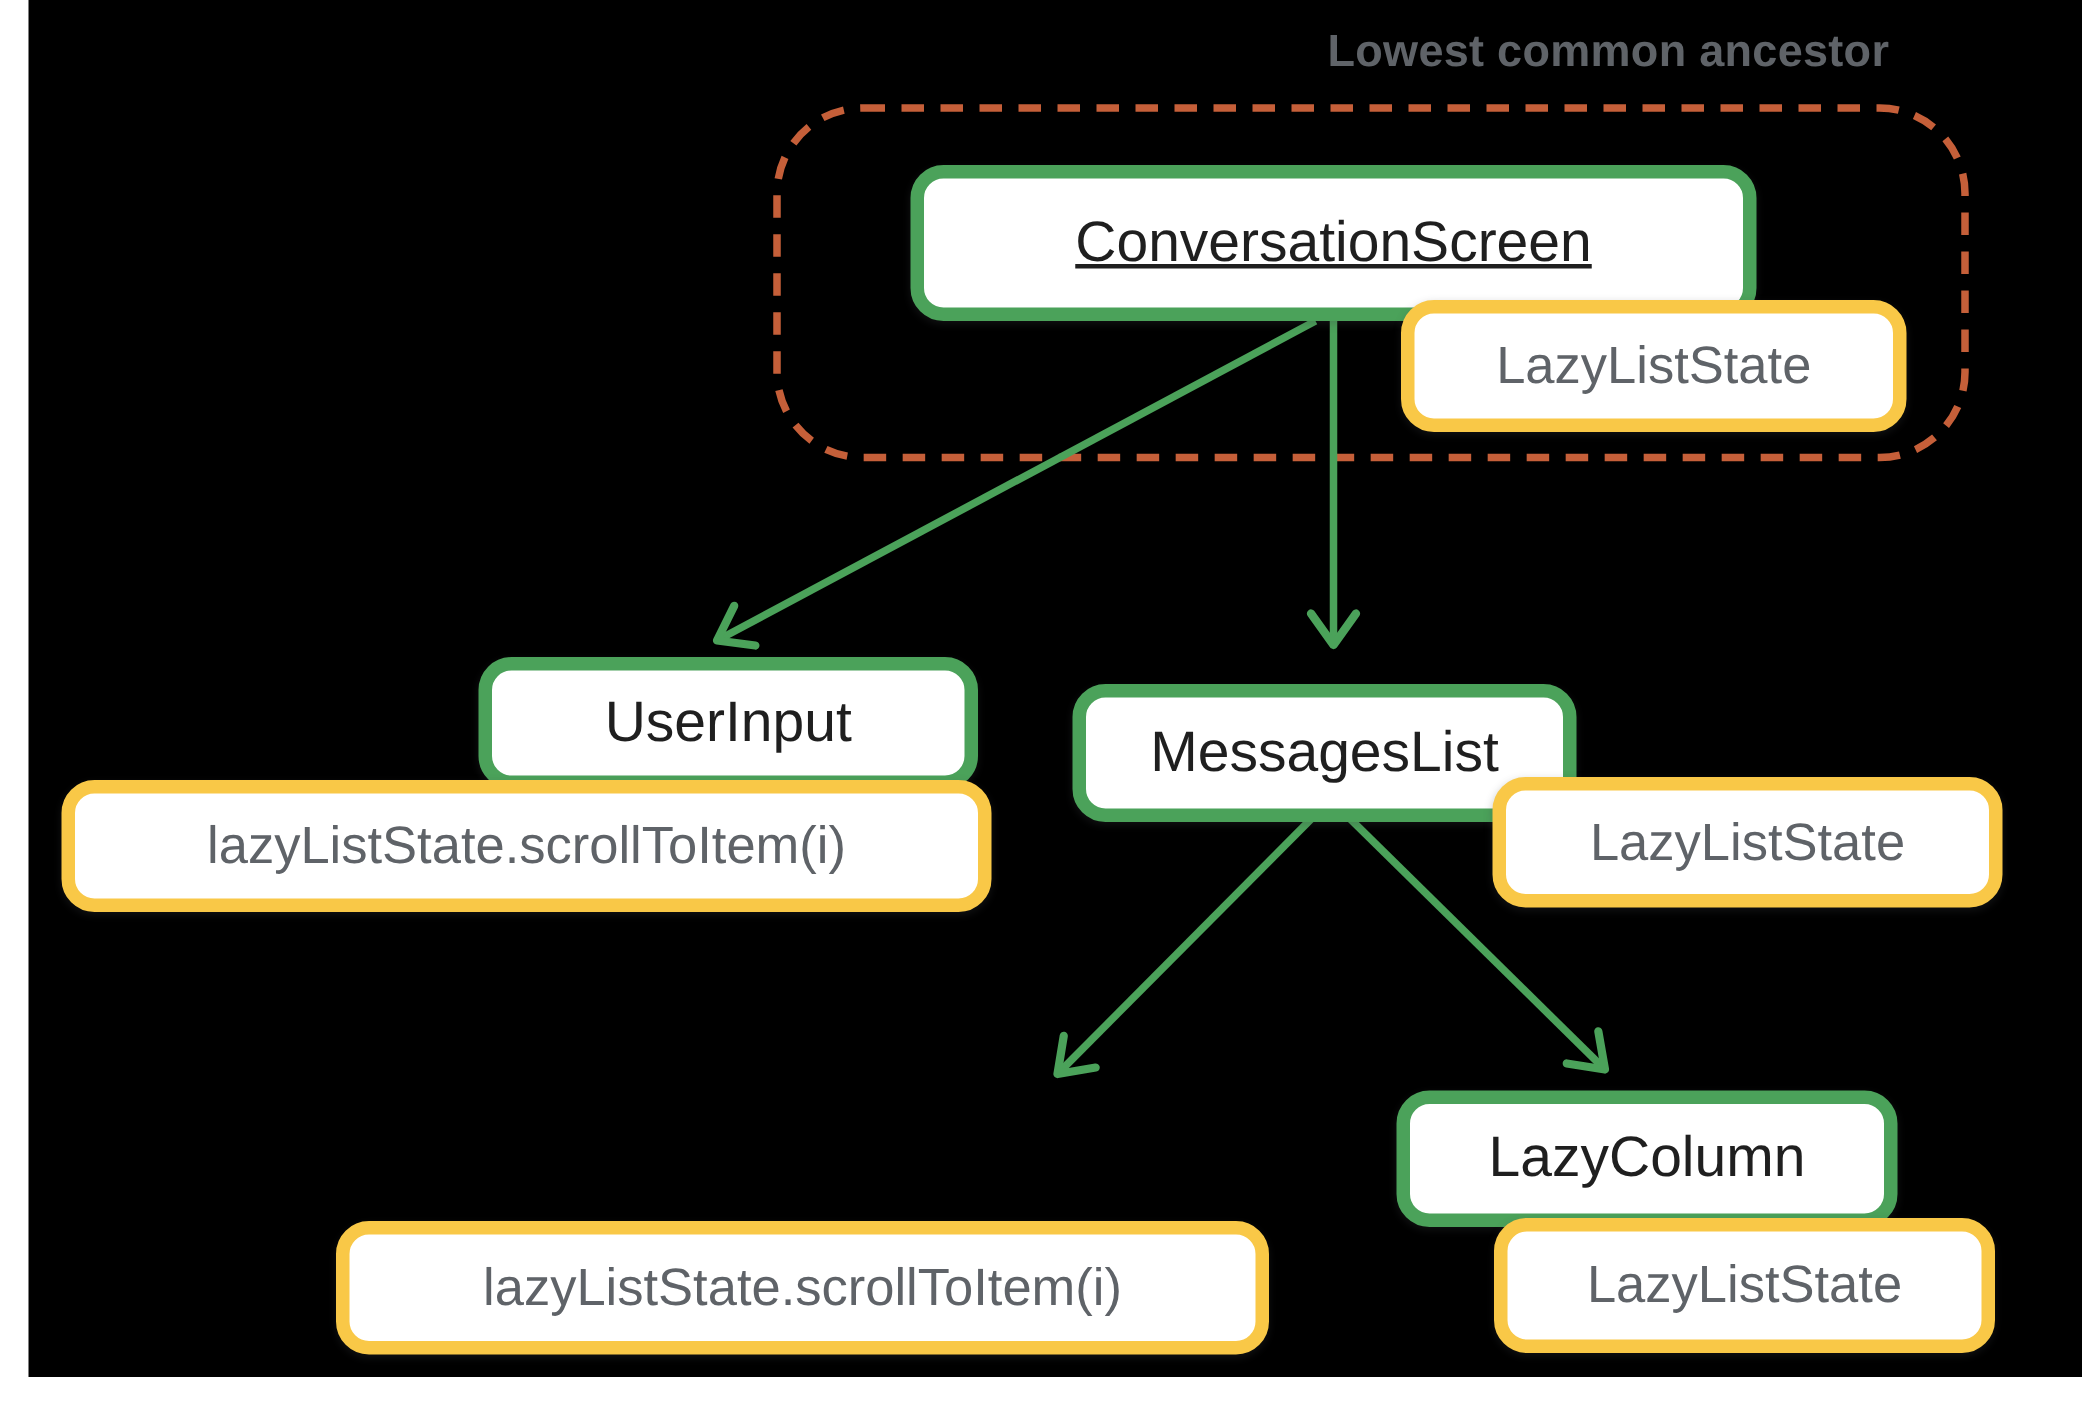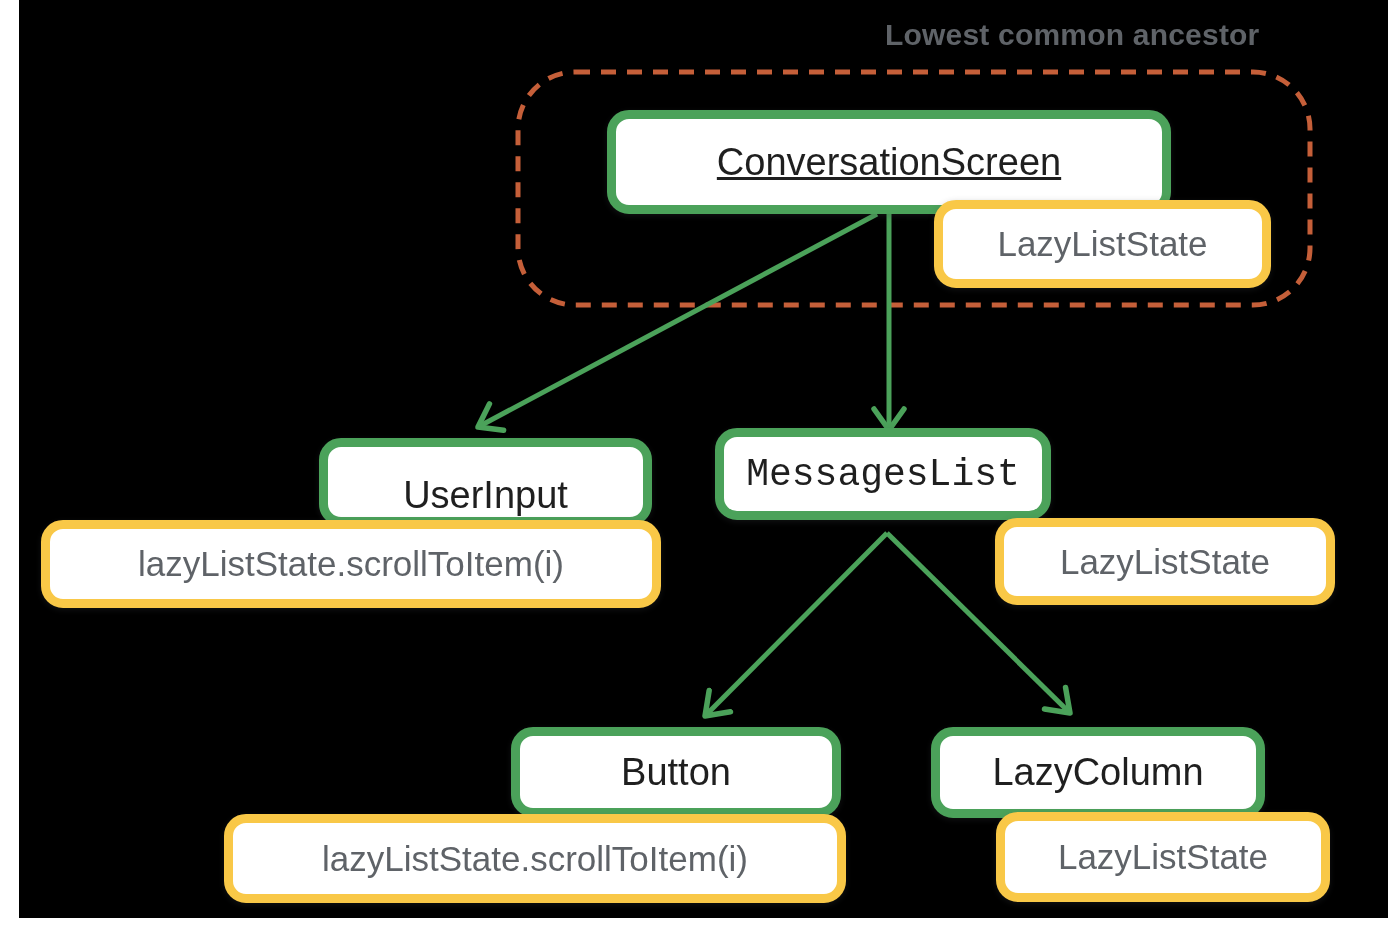--- a/index.html
+++ b/index.html
@@ -55,23 +55,23 @@
   .state {
     border-color: #f9c847;
     color: #5f6368;
     font-size: 35px;
     z-index: 2;
     text-align: right;
   }
   
   #node-conversation-screen { left: 588px; top: 110px; width: 564px; height: 104px; text-decoration: underline; }
   #state-conversation-screen { left: 915px; top: 200px; width: 337px; height: 88px; }
-  #node-user-input { left: 300px; top: 438px; width: 333px; height: 88px; align-items: flex-end; }
+  #node-user-input { left: 300px; top: 438px; width: 333px; height: 88px; }
   #state-user-input { left: 22px; top: 520px; width: 620px; height: 88px; }
-  #node-messages-list { left: 696px; top: 428px; width: 336px; height: 92px; font-family: Liberation Mono, monospace; }
+  #node-messages-list { left: 696px; top: 456px; width: 336px; height: 92px; }
   #state-messages-list { left: 976px; top: 518px; width: 340px; height: 87px; }
   #node-button { left: 492px; top: 727px; width: 330px; height: 90px; }
   #state-button { left: 205px; top: 814px; width: 622px; height: 89px; }
   #node-lazy-column { left: 912px; top: 727px; width: 334px; height: 91px; }
   #state-lazy-column { left: 977px; top: 812px; width: 334px; height: 90px; }
 </style>
 </head>
 <body>
 
 <div class="canvas">
@@ -107,23 +107,20 @@
     <span>lazyListState.scrollToItem(i)</span>
   </div>
 
   <div class="node" id="node-messages-list">
     <span>MessagesList</span>
   </div>
   <div class="node state" id="state-messages-list">
     <span>LazyListState</span>
   </div>
 
-  <div class="node" id="node-button">
-    <span>Button</span>
-  </div>
   <div class="node state" id="state-button">
     <span>lazyListState.scrollToItem(i)</span>
   </div>
 
   <div class="node" id="node-lazy-column">
     <span>LazyColumn</span>
   </div>
   <div class="node state" id="state-lazy-column">
     <span>LazyListState</span>
   </div>

